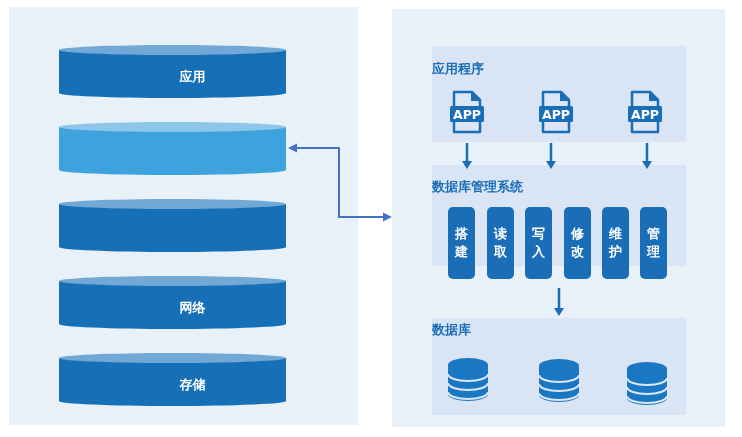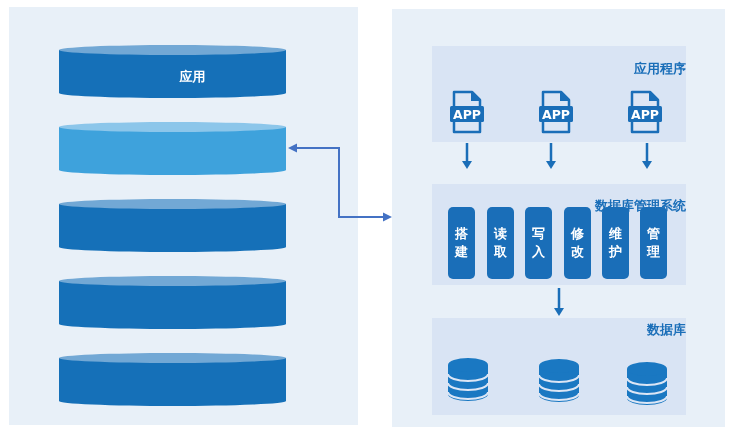--- a/index.html
+++ b/index.html
@@ -8,21 +8,21 @@
   .panel { position:absolute; background:#e8f0f8; }
   #left-panel { left:9px; top:7px; width:349px; height:418px; }
   #right-panel { left:392px; top:9px; width:333px; height:418px; }
 
   .cyl { position:absolute; left:59px; width:227px; height:53px; }
   .cyl svg { position:absolute; left:0; top:0; }
   .cyl .label { position:absolute; left:0; right:0; top:24px; text-align:center;
                 color:#ffffff; font-size:13px; font-weight:bold; line-height:16px;padding-left:40px; }
 
   .box { position:absolute; left:432px; width:254px; background:#d9e4f4; }
-  .box-title { position:absolute; left:0; right:0; text-align:right;
+  .box-title { position:absolute; left:0; right:0; text-align:left;
                color:#1a6eb8; font-weight:bold; font-size:13px; line-height:16px; }
 
   .app-icon { position:absolute; width:34px; height:56px; }
   .pill { position:absolute; top:207px; width:27px; height:72px; background:#1a6eb8;
           border-radius:5px; color:#fff; font-weight:bold; font-size:13px;
           display:flex; flex-direction:column; align-items:center; justify-content:center;
           line-height:18px; }
   .db-icon { position:absolute; width:42px; height:46px; }
   svg.overlay { position:absolute; left:0; top:0; }
 </style>
@@ -49,32 +49,34 @@
   <svg width="227" height="53">
       <path d="M0 5 L0 48 A113.5 5 0 0 0 227 48 L227 5 Z" fill="#1570b8"></path>
       <ellipse cx="113.5" cy="5" rx="113.5" ry="5" fill="#72a8d5"></ellipse>
     </svg>
 </div>
 <div class="cyl" style="top:276px">
   <svg width="227" height="53">
       <path d="M0 5 L0 48 A113.5 5 0 0 0 227 48 L227 5 Z" fill="#1570b8"></path>
       <ellipse cx="113.5" cy="5" rx="113.5" ry="5" fill="#72a8d5"></ellipse>
     </svg>
+  <div class="label">网络</div>
 </div>
 <div class="cyl" style="top:353px">
   <svg width="227" height="53">
       <path d="M0 5 L0 48 A113.5 5 0 0 0 227 48 L227 5 Z" fill="#1570b8"></path>
       <ellipse cx="113.5" cy="5" rx="113.5" ry="5" fill="#72a8d5"></ellipse>
     </svg>
+  <div class="label">存储</div>
 </div>
 
 <div class="box" style="top:46px;height:96px">
   <div class="box-title" style="top:15px">应用程序</div>
 </div>
-<div class="box" style="top:184px;height:101px">
+<div class="box" style="top:165px;height:101px">
   <div class="box-title" style="top:14px">数据库管理系统</div>
 </div>
 <div class="box" style="top:318px;height:97px">
   <div class="box-title" style="top:4px">数据库</div>
 </div>
 
 <div class="app-icon" style="left:450px;top:90px">
   <svg width="34" height="44" viewBox="0 0 34 44">
     <path d="M4 2 H22 L30 10 V42 H4 Z" fill="#dce6f5" stroke="#1a6eb8" stroke-width="2.5" stroke-linejoin="round"></path>
     <path d="M21 2 V11 H30 Z" fill="#1a6eb8"></path>

